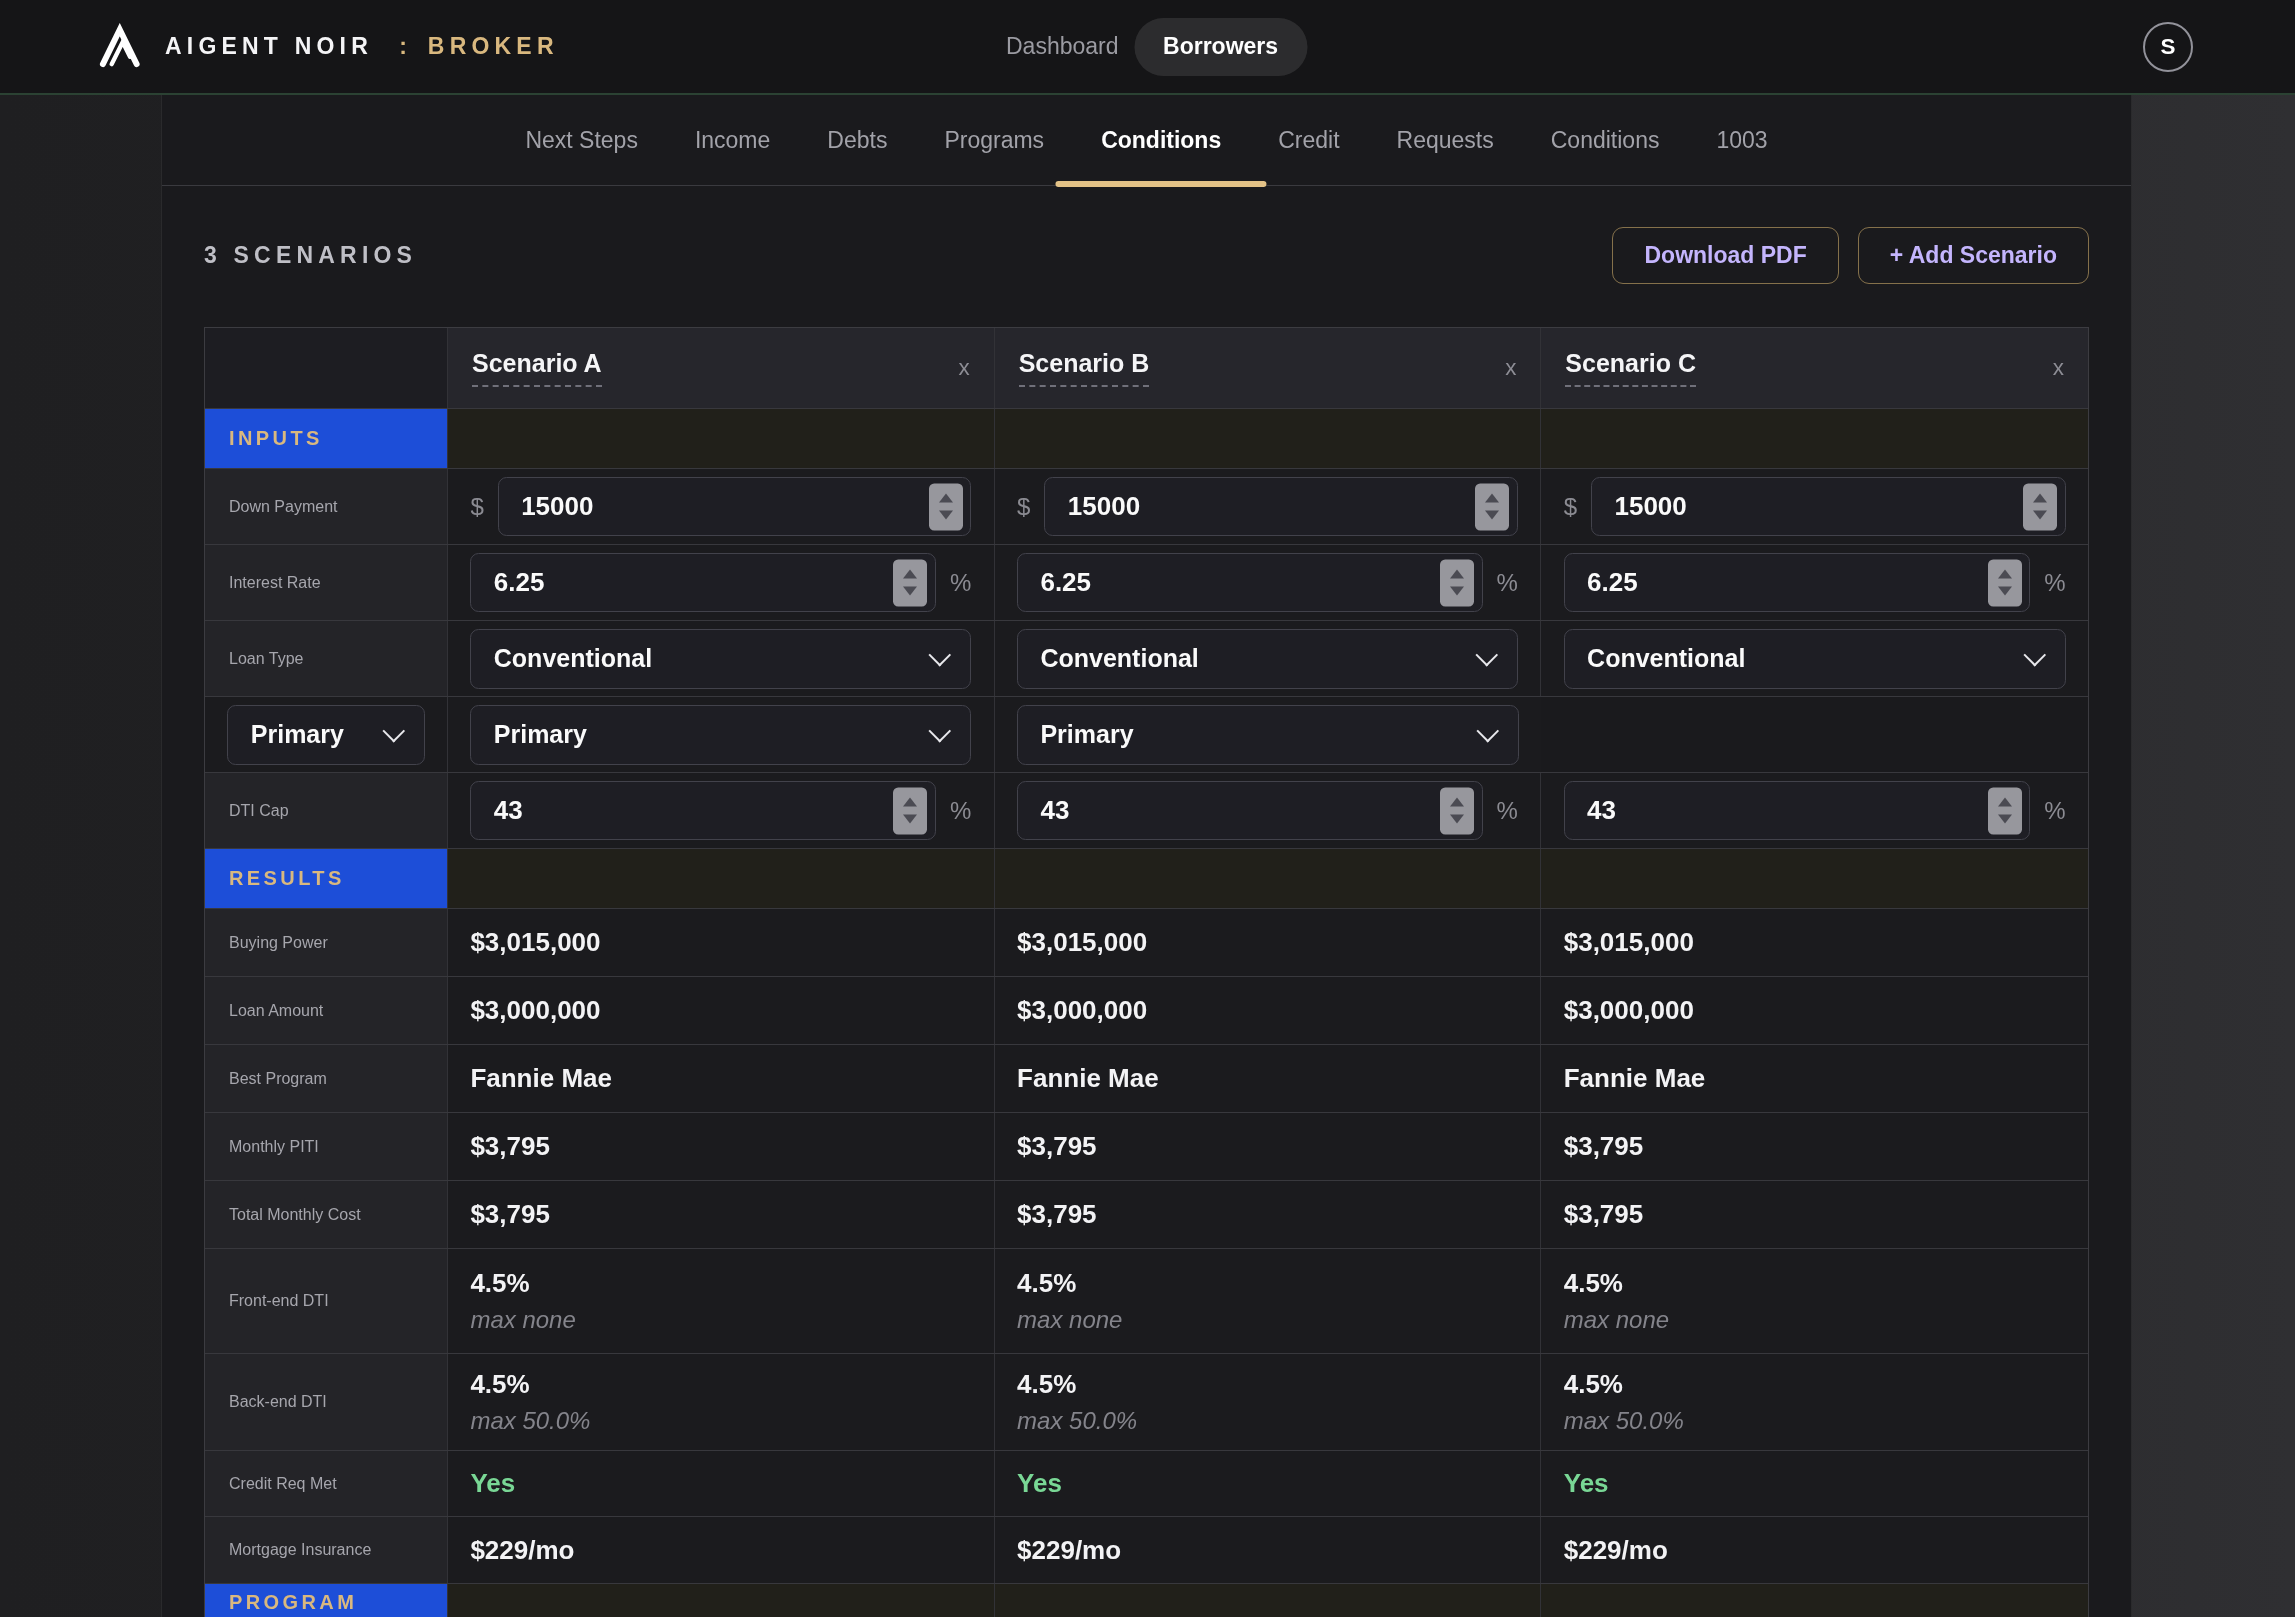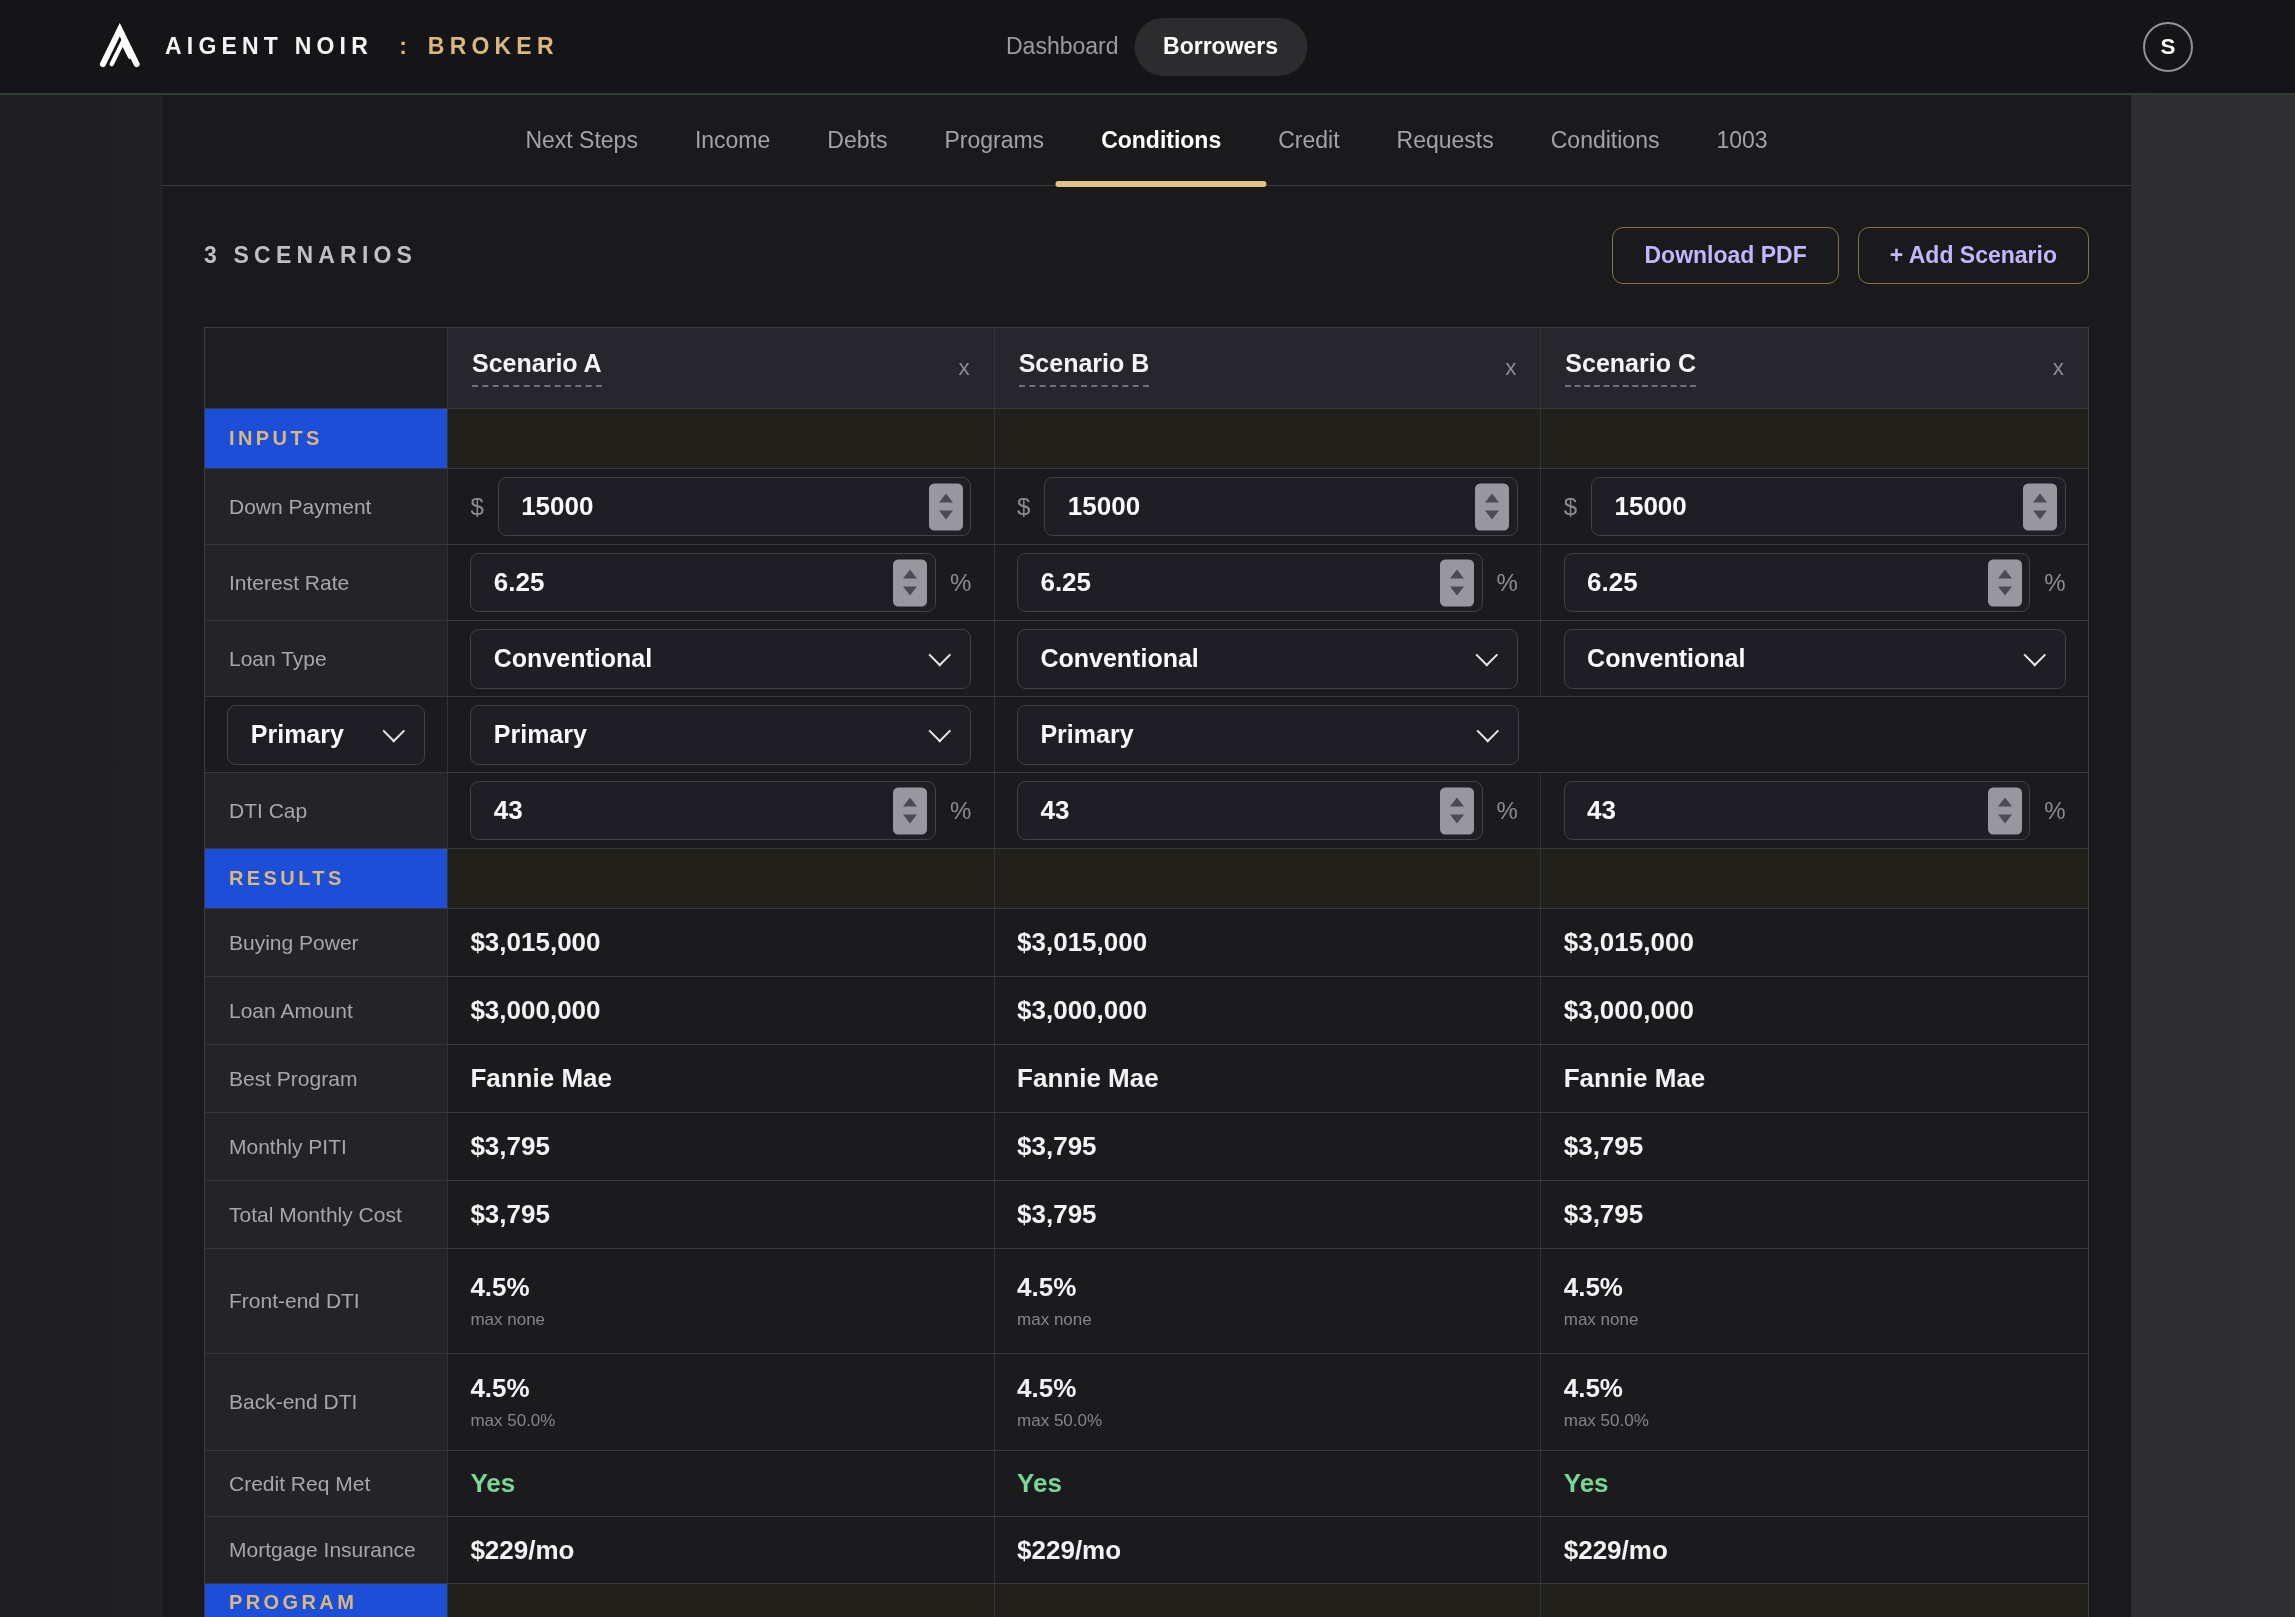--- a/index.html
+++ b/index.html
@@ -75,37 +75,37 @@
   .r-head  { height:81px; }
   .r-sec   { height:60px; }
   .r-in    { height:76px; }
   .r-res   { height:68px; }
   .r-fdti  { height:105px; }
   .r-bdti  { height:97px; }
   .r-credit{ height:66px; }
   .r-mi    { height:67px; }
   .r-last  { height:60px; }
 
-  .label-cell { padding:0 17px 0 24px; background:#242428; color:#a6a6ad; font-size:21px; }
+  .label-cell { padding:0 17px 0 24px; background:#242428; color:#a6a6ad; font-size:16px; }
   .value-cell { padding:0 22.4px; background:#1b1b1e; }
 
   .head-label-cell { background:#1d1d22; }
   .head-cell { background:#26262c; justify-content:space-between; padding:0 24px; }
   .scenario-name {
     font-size:25px; font-weight:700; color:#f5f5f7; cursor:text;
     border-bottom:2.6px dashed #70707a; padding-bottom:7.8px;
   }
   .close-x { color:#8d8d95; font-size:22.4px; cursor:pointer; }
 
   .sec-label-cell { background:#1d4ed8; color:#d9b87f; font-size:20px; font-weight:700; letter-spacing:3.4px; padding-left:24px; }
   .sec-fill-cell  { background:#21201a; }
 
   .val { font-weight:700; font-size:26px; color:#f3f3f5; }
   .val.green { color:#79d795; }
-  .sub { font-size:17px; color:#84848b; }
+  .sub { font-size:24px; color:#84848b;font-style:italic; }
   .stack { flex-direction:column; align-items:flex-start; justify-content:center; gap:7px; display:flex; }
 
   .num-wrap { display:flex; align-items:center; gap:14px; width:100%; }
   .affix { color:#8b8b92; font-size:24px; flex:0 0 auto; }
   .field { position:relative; flex:1; min-width:0; }
   .field input {
     width:100%; height:59px; background:#1e1e24; border:1.7px solid #42424b; border-radius:8.6px;
     color:#fafafa; font-family:"Liberation Sans","DejaVu Sans",sans-serif;
     font-size:26px; font-weight:700; padding:0 64px 0 22.4px; outline:none;
   }

